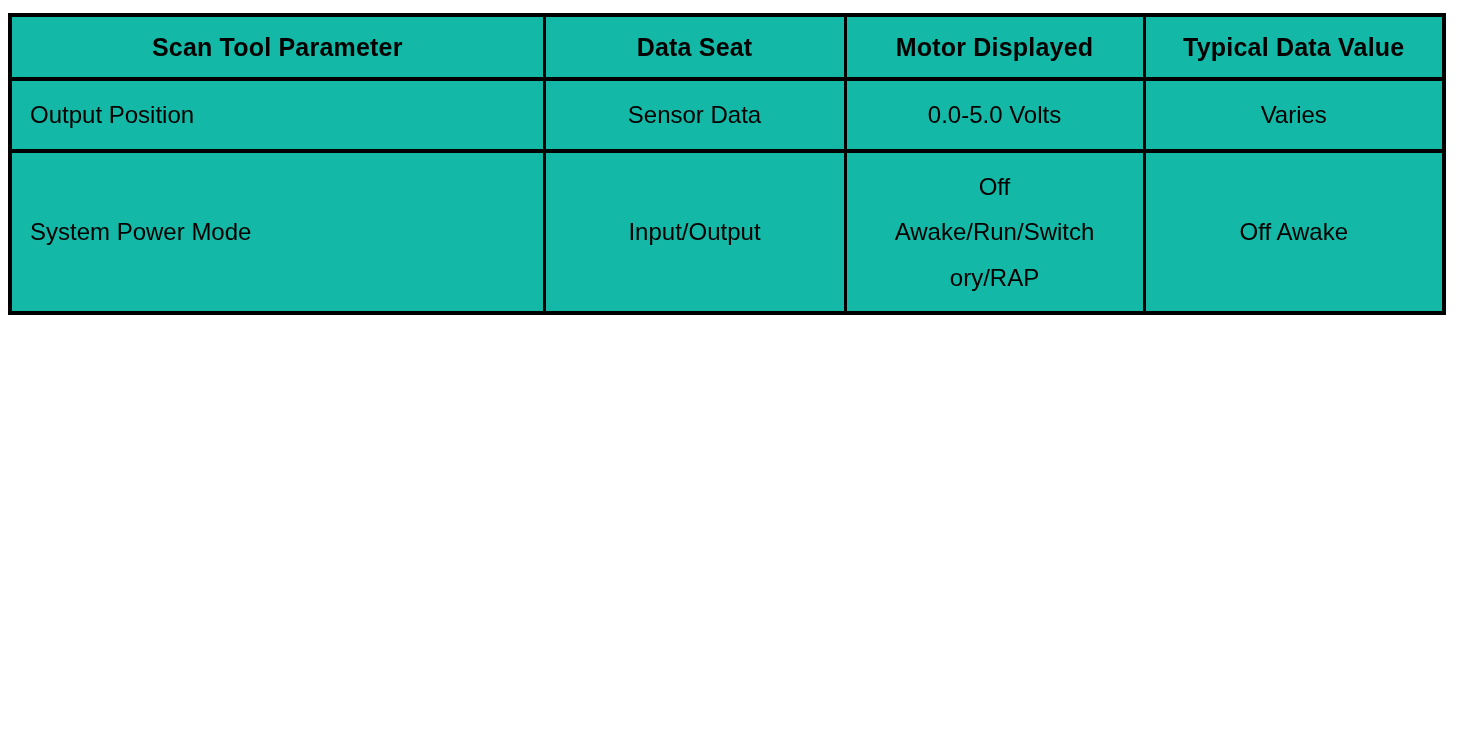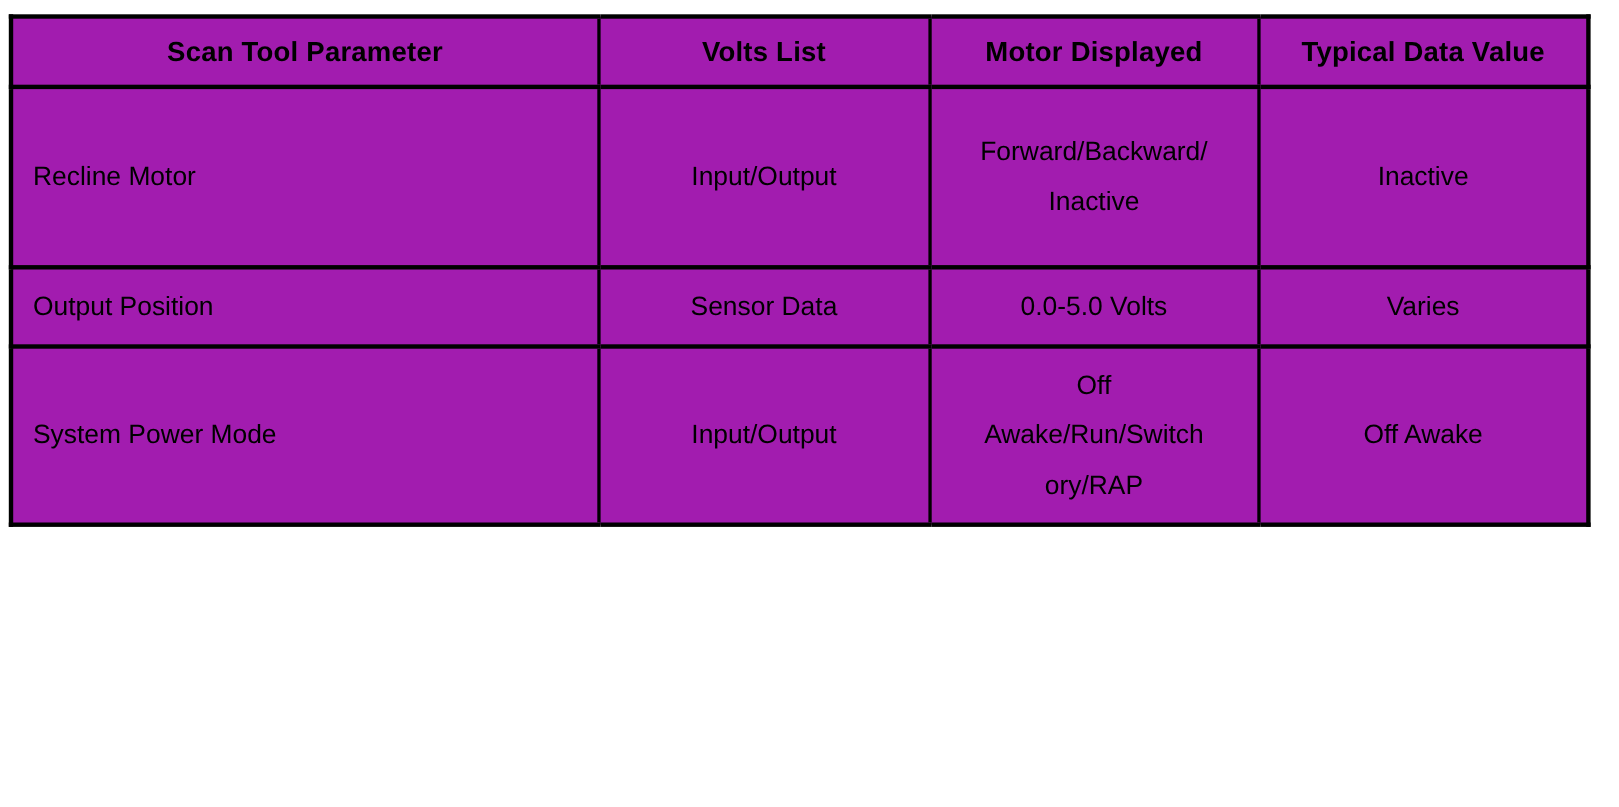--- a/index.html
+++ b/index.html
@@ -38,21 +38,21 @@
   .scan-tool-table col.c4 { width: 300px; }
 
   .scan-tool-table th,
   .scan-tool-table td {
     border-top: 4px solid #000000;
     border-bottom: 4px solid #000000;
     border-left: 3px solid #000000;
     border-right: 3px solid #000000;
     padding: 0 14px;
     vertical-align: middle;
-    background: #a21caf;
+    background: #14b8a6;
   }
 
   .scan-tool-table th:first-child,
   .scan-tool-table td:first-child {
     border-left: 4px solid #000000;
   }
   .scan-tool-table th:last-child,
   .scan-tool-table td:last-child {
     border-right: 4px solid #000000;
   }
@@ -94,39 +94,28 @@
     <colgroup>
       <col class="c1">
       <col class="c2">
       <col class="c3">
       <col class="c4">
     </colgroup>
 
     <thead>
       <tr>
         <th>Scan Tool Parameter</th>
-        <th>Volts List</th>
+        <th>Data Seat</th>
         <th>Motor Displayed</th>
         <th>Typical Data Value</th>
       </tr>
     </thead>
 
     <tbody>
 
-      <tr class="tall">
-        <td class="param">Recline Motor</td>
-        <td>Input/Output</td>
-        <td>
-          <span class="cell-lines">
-            <span class="line">Forward/Backward/</span>
-            <span class="line">Inactive</span>
-          </span>
-        </td>
-        <td>Inactive</td>
-      </tr>
 
       <tr class="short">
         <td class="param">Output Position</td>
         <td>Sensor Data</td>
         <td>0.0-5.0 Volts</td>
         <td>Varies</td>
       </tr>
 
 
 

